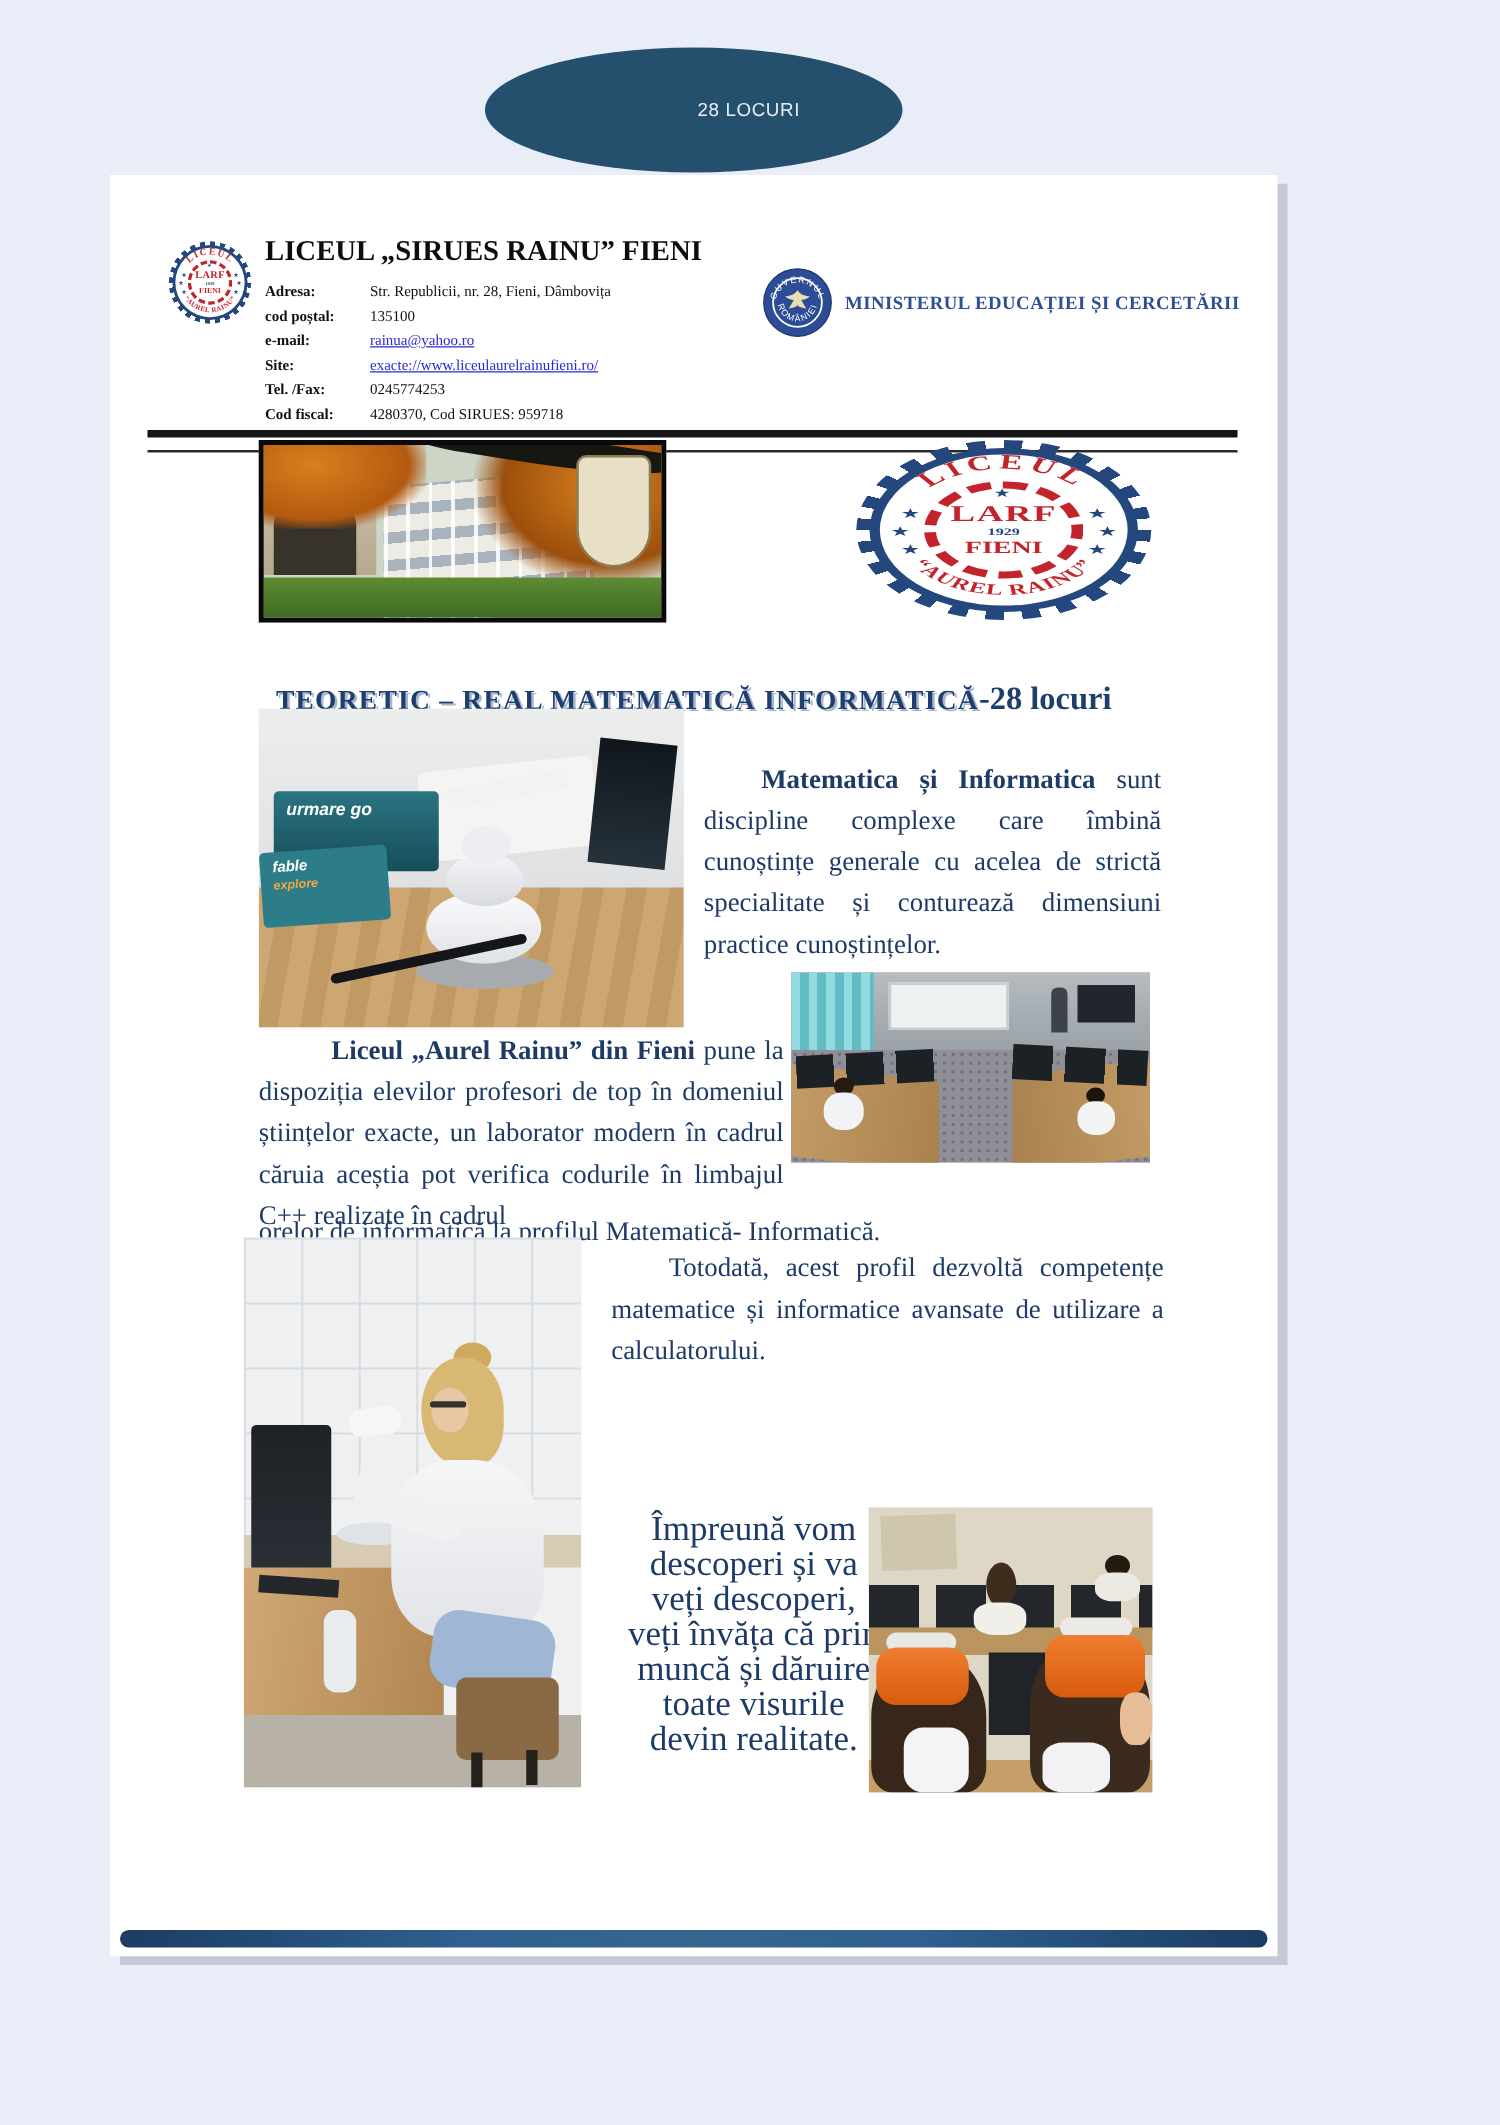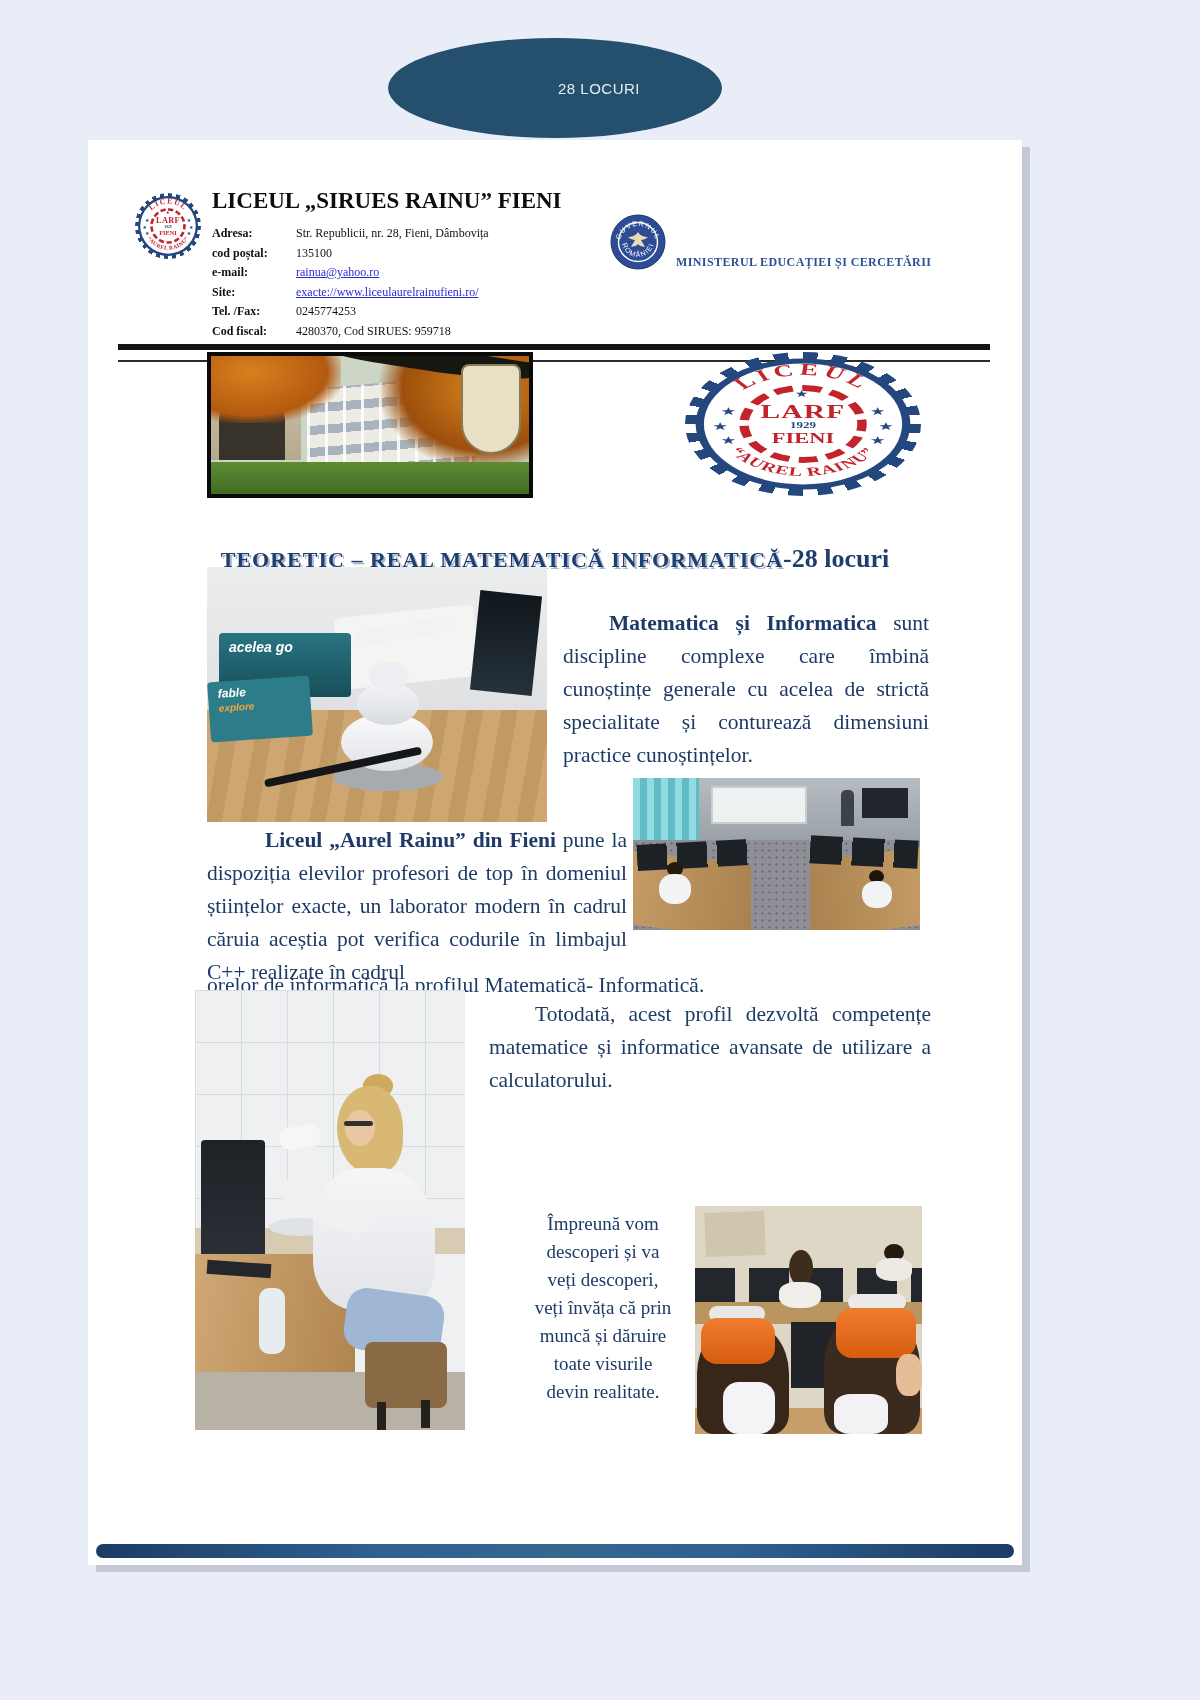--- a/index.html
+++ b/index.html
@@ -12,22 +12,22 @@
                 color:#e8edf2;margin-left:88px;}
   
   .page{position:absolute;left:88px;top:140px;width:934px;height:1425px;background:#ffffff;
         box-shadow:8px 7px 0 #c3c9d6;}
   
   .school-name{position:absolute;left:124px;top:48px;font-size:23px;font-weight:bold;color:#0d0d0d;}
   .hrows{position:absolute;left:124px;top:84px;font-size:12px;color:#111;line-height:19.5px;}
   .hrow .lbl{display:inline-block;width:84px;font-weight:bold;}
   .hrow .val{color:#111;}
   a.lnk{color:#2a2ad0;text-decoration:underline;}
-  .ministry{position:absolute;left:588px;top:95px;font-size:12px;font-weight:bold;color:#2d4f94;
-            letter-spacing:.4px;white-space:nowrap;margin-top:20px;}
+  .ministry{position:absolute;left:588px;top:95px;font-size:15px;font-weight:bold;color:#2d4f94;
+            letter-spacing:.4px;white-space:nowrap;}
   .gov{position:absolute;left:522px;top:73px;width:56px;height:58px;}
   .rule{position:absolute;left:30px;top:204px;width:872px;height:10px;
         border-top:6px solid #141414;border-bottom:2px solid #2a2a2a;}
   
   .badge{position:absolute;width:200px;height:200px;transform-origin:top left;}
   .badge i{position:absolute;display:block;}
   .bd-spikes{inset:0;border-radius:50%;
       background:repeating-conic-gradient(#24477e 0deg 7.5deg,rgba(255,255,255,0) 7.5deg 15deg);}
   .bd-ringnavy{inset:9px;border-radius:50%;background:#24477e;}
   .bd-white{inset:16px;border-radius:50%;background:#ffffff;}
@@ -50,21 +50,21 @@
   .title{position:absolute;left:40px;top:404px;width:854px;text-align:center;white-space:nowrap;}
   .title .main{font-size:22px;font-weight:bold;color:#1e3e6e;letter-spacing:1px;
                text-shadow:2px 2px 0 #a9b5ce;}
   .title .suffix{font-size:26px;font-weight:bold;color:#1e3e6e;}
   
   .para{position:absolute;font-size:21.5px;line-height:33px;color:#1e3a66;text-align:justify;}
   .para b{font-weight:bold;}
   .ind{text-indent:46px;display:block;}
   .lastline{position:absolute;font-size:21.5px;color:#1e3a66;white-space:nowrap;}
   .poem{position:absolute;left:385px;top:1070px;width:260px;text-align:center;
-        font-size:19px;line-height:28px;color:#1e3a66;}
+        font-size:28px;line-height:28px;color:#1e3a66;}
   
   .bottom-bar{position:absolute;left:8px;top:1404px;width:918px;height:14px;border-radius:7px;
       background:linear-gradient(90deg,#1c3c63,#2f6090 30%,#35678f 50%,#2f6090 70%,#1c3c63);}
 </style>
 </head>
 <body>
 
 <div class="canvas">
 
   <div class="ellipse">
@@ -184,21 +184,21 @@
     </div>
 
     <div class="title">
       <span class="main">TEORETIC – REAL MATEMATICĂ INFORMATICĂ</span><span class="suffix">-28 locuri</span>
     </div>
 
     <div class="ph" style="left:119px;top:427px;width:340px;height:255px;background:#e9eaec">
       <i style="left:0;top:0;width:100%;height:58%;background:linear-gradient(180deg,#eceded,#dfe0e2)"></i>
       <i style="left:0;bottom:0;width:100%;height:44%;background:repeating-linear-gradient(100deg,#cda671 0 18px,#c19a63 18px 34px)"></i>
       <i style="left:130px;top:44px;width:140px;height:72px;background:#f4f5f3;transform:rotate(-6deg);border-radius:6px"></i>
-      <i style="left:12px;top:66px;width:132px;height:64px;background:linear-gradient(180deg,#2a7482,#174e59);border-radius:4px;color:#fff;font-family:'Liberation Sans',sans-serif;font-size:14px;font-weight:bold;padding:6px 0 0 10px;box-sizing:border-box">acelea go</i>
+      <i style="left:12px;top:66px;width:132px;height:64px;background:linear-gradient(180deg,#2a7482,#174e59);border-radius:4px;color:#fff;font-family:'Liberation Sans',sans-serif;font-size:14px;font-weight:bold;padding:6px 0 0 10px;box-sizing:border-box">urmare go</i>
       <i style="left:2px;top:112px;width:102px;height:60px;background:#2c7d89;transform:rotate(-4deg);border-radius:4px;color:#fff;font-family:'Liberation Sans',sans-serif;font-size:12px;font-weight:bold;padding:5px 0 0 10px;box-sizing:border-box"><span>fable</span><br><span style="color:#f5a63c;font-size:10px">explore</span></i>
       <i style="right:10px;top:26px;width:62px;height:100px;background:linear-gradient(180deg,#10171c,#26313a);transform:rotate(6deg)"></i>
       <i style="left:150px;top:56px;width:98px;height:16px;background:#f2f2f2;transform:rotate(-10deg);border-radius:3px"></i>
       <i style="left:126px;top:196px;width:110px;height:28px;background:#a7abb0;border-radius:50%"></i>
       <i style="left:134px;top:146px;width:92px;height:58px;background:linear-gradient(180deg,#fbfbfc,#dfe2e6);border-radius:50%"></i>
       <i style="left:150px;top:116px;width:62px;height:42px;background:linear-gradient(180deg,#f4f5f7,#d8dbdf);border-radius:50%"></i>
       <i style="left:162px;top:94px;width:40px;height:30px;background:#eceef1;border-radius:50%"></i>
       <i style="left:56px;top:196px;width:160px;height:8px;background:#15161a;border-radius:8px;transform:rotate(-12deg)"></i>
     </div>
 

